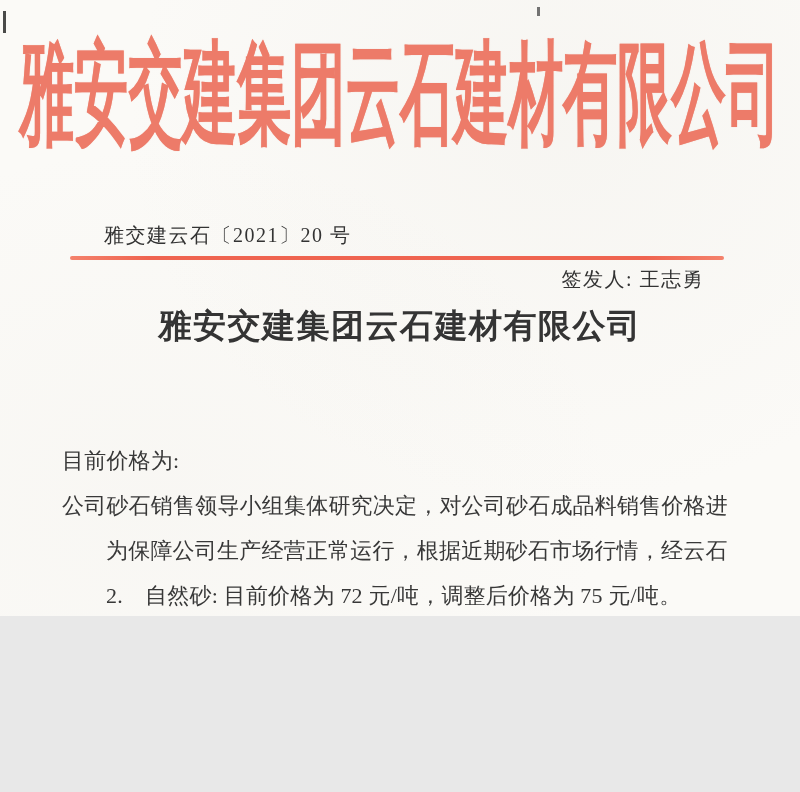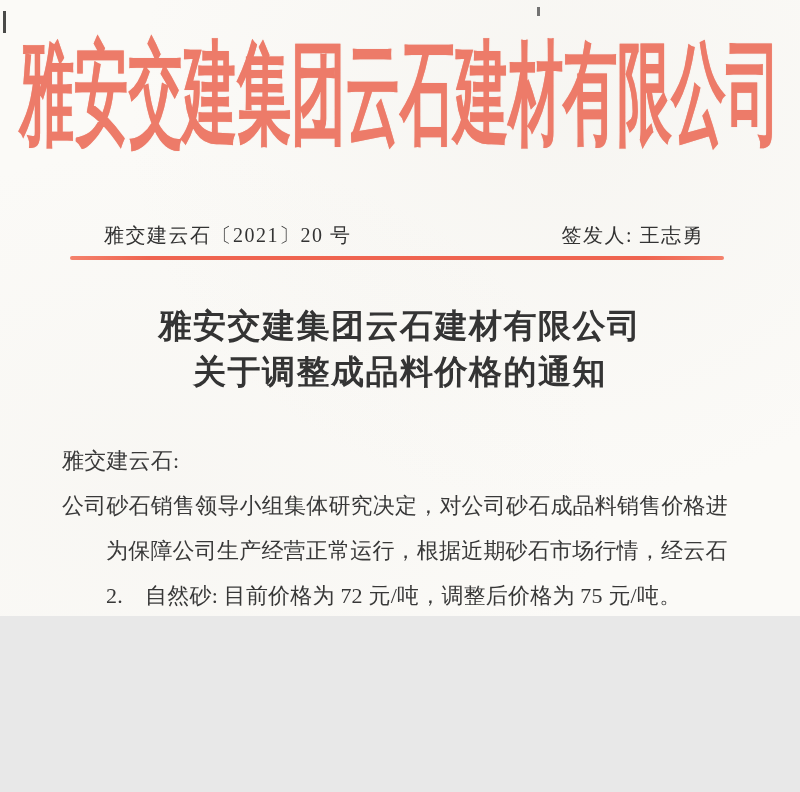--- a/index.html
+++ b/index.html
@@ -58,20 +58,21 @@
   }
   .doc-number {
     position: absolute;
     left: 88px;
     letter-spacing: 1.5px;
   }
   .issuer {
     position: absolute;
     right: 112px;
     letter-spacing: 1.5px;
+    margin-top: 44px;
   }
 
   
   .red-rule {
     position: absolute;
     top: 256px;
     left: 70px;
     width: 654px;
     height: 4px;
     border-radius: 2px;
@@ -172,25 +173,24 @@
 
   <div class="meta-line">
     <span class="doc-number">雅交建云石〔2021〕20 号</span>
     <span class="issuer">签发人: 王志勇</span>
   </div>
 
   <div class="red-rule"></div>
 
   <div class="doc-title">
     <div>雅安交建集团云石建材有限公司</div>
-    <div>关于调整成品料价格的通知</div>
   </div>
 
   <div class="body-text">
-    <div class="line">雅交建云石:</div>
+    <div class="line">目前价格为:</div>
     <div class="line">公司砂石销售领导小组集体研究决定，对公司砂石成品料销售价格进</div>
     <div class="line indent">为保障公司生产经营正常运行，根据近期砂石市场行情，经云石</div>
     <div class="line indent">2.　自然砂: 目前价格为 72 元/吨，调整后价格为 75 元/吨。</div>
     <div class="line">元/吨。</div>
   </div>
 
   <div class="artifact-smudge"></div>
   <div class="artifact-smudge2"></div>
 
 </div>

